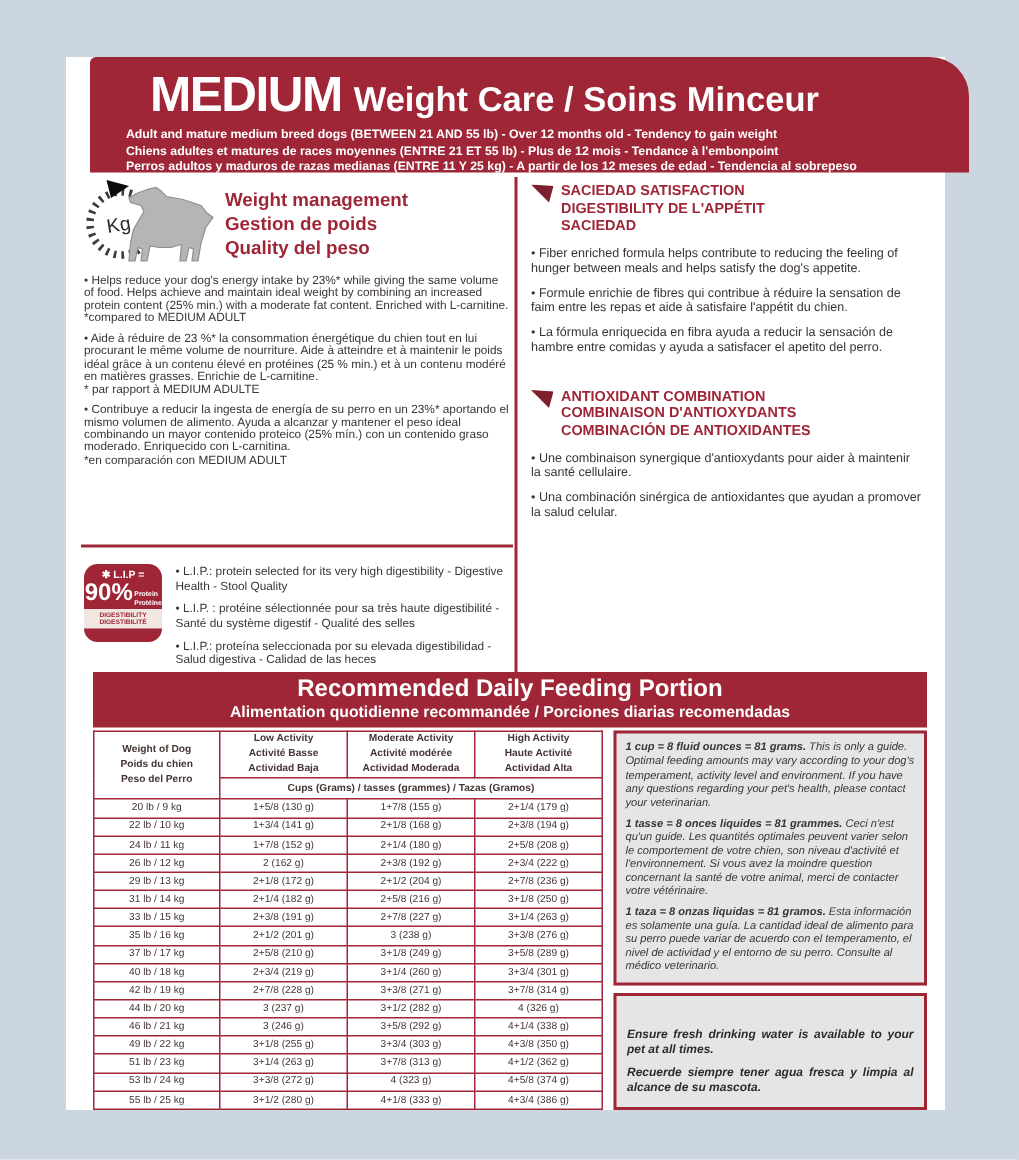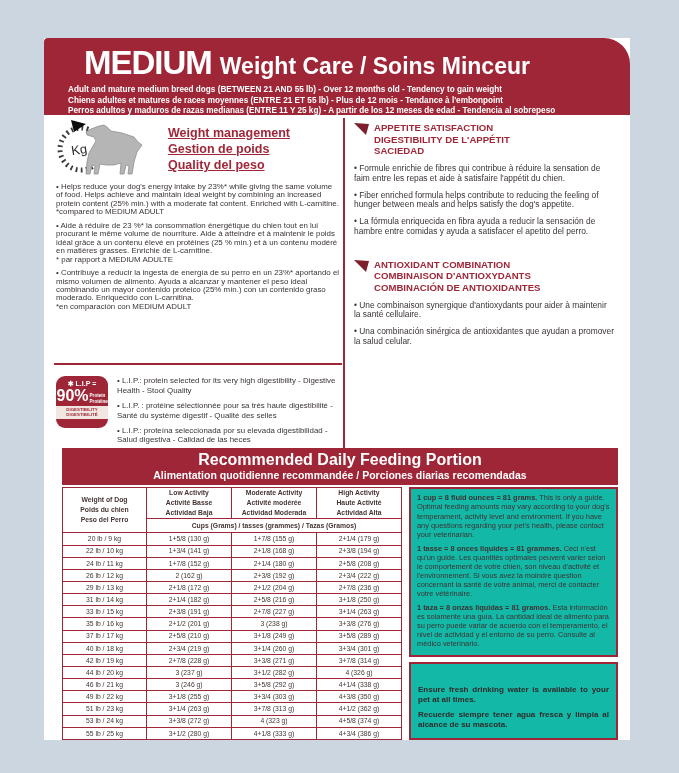--- a/index.html
+++ b/index.html
@@ -7,39 +7,39 @@
     width:679px;height:773px;
     background:#ccd6e1;
     font-family:"Liberation Sans", sans-serif;
     -webkit-font-smoothing:antialiased;
   }
   .page{position:relative;width:679px;height:773px;background:#ccd6e1;overflow:hidden;}
   .label{position:absolute;left:44px;top:38px;width:586px;height:702px;background:#ffffff;}
 
   
   .hdr{
-    position:absolute;left:0;top:0;width:100%;height:77px;box-sizing:border-box;
+    position:absolute;left:16px;top:0;width:100%;height:77px;box-sizing:border-box;
     background:#9f2637;color:#fff;
     border-top-right-radius:26px;border-top-left-radius:4px;
     padding:6px 10px 0 24px;
   }
   .hdr-title{white-space:nowrap;padding-left:16px;}
   .t-breed{font-size:33px;font-weight:bold;letter-spacing:-1px;}
   .t-range{font-size:23px;font-weight:bold;margin-left:8px;}
   .hdr-sub{margin-top:3px;font-size:8.2px;font-weight:bold;line-height:1.28;}
 
   
   .col-left{position:absolute;left:12px;top:82px;width:284px;}
   .col-right{position:absolute;left:310px;top:84px;width:260px;}
   .divider-v{position:absolute;left:299px;top:80px;width:2px;height:330px;background:#9f2637;}
   .rule-h{position:absolute;left:10px;top:325px;width:288px;height:2px;background:#9f2637;}
 
   .wm-head{display:flex;align-items:center;margin-bottom:5px;}
   .dog-ico{flex:0 0 auto;}
-  .wm-titles{margin-left:24px;color:#9f2637;font-weight:bold;font-size:12.5px;line-height:1.3;text-decoration:underline;}
+  .wm-titles{margin-left:6px;color:#9f2637;font-weight:bold;font-size:12.5px;line-height:1.3;}
 
   .bullet{margin:0 0 5px 0;font-size:7.9px;line-height:1.07;color:#3b3434;}
   .bullet .note{display:block;}
 
   .sec{margin:0;}
   .sec + .sec{margin-top:22px;}
   .sec-head{display:flex;}
   .tri{flex:0 0 auto;margin:1px 5px 0 0;}
   .sec-titles{color:#9f2637;font-weight:bold;font-size:9.6px;line-height:1.22;}
   .sec .bullet{font-size:8.4px;line-height:1.16;margin-top:7px;margin-bottom:0;}
@@ -70,21 +70,21 @@
     border:1px solid #9f2637;text-align:center;vertical-align:middle;
     font-size:6.8px;color:#463434;padding:0;
   }
   td.thw{width:83px;}
   td.thc{width:84px;}
   .hcell div{line-height:10px;font-weight:bold;}
   td.units{font-weight:bold;height:13px;line-height:12px;}
   tbody td{height:10.6px;line-height:9.5px;}
 
   .notes{flex:1 1 auto;margin-left:7px;display:flex;flex-direction:column;}
-  .nbox{border:2px solid #9f2637;box-sizing:border-box;background:#14b8a6;}
+  .nbox{border:2px solid #9f2637;box-sizing:border-box;background:#e5e5e5;font-style:italic;}
   .nbox1{padding:4px 6px 2px;min-height:166px;}
   .nbox1 p{margin:0 0 5px;font-size:7.4px;line-height:1.22;color:#3b3434;}
   .nbox2{margin-top:5px;padding:21px 7px 3px;flex:1 1 auto;}
   .nbox2 p{margin:0 0 5px;font-size:8px;font-weight:bold;line-height:1.25;color:#2f2a2a;text-align:justify;}
 </style>
 </head>
 <body>
 
 <div class="page">
   <div class="label">
@@ -153,27 +153,27 @@
       </div>
     </div>
 
     <div class="col-right">
       <section class="sec">
         <div class="sec-head">
           <svg class="tri" width="15" height="12" viewBox="0 0 15 12">
               <polygon points="0,0 15,1 12,12" fill="#7e1f2d"></polygon>
             </svg>
           <div class="sec-titles">
-            <div>APPETITE SATISFACTION</div>
+            <div>SACIEDAD SATISFACTION</div>
             <div>DIGESTIBILITY DE L'APPÉTIT</div>
             <div>SACIEDAD</div>
           </div>
         </div>
+        <p class="bullet">• Fiber enriched formula helps contribute to reducing the feeling of hunger between meals and helps satisfy the dog's appetite.</p>
         <p class="bullet">• Formule enrichie de fibres qui contribue à réduire la sensation de faim entre les repas et aide à satisfaire l'appétit du chien.</p>
-        <p class="bullet">• Fiber enriched formula helps contribute to reducing the feeling of hunger between meals and helps satisfy the dog's appetite.</p>
         <p class="bullet">• La fórmula enriquecida en fibra ayuda a reducir la sensación de hambre entre comidas y ayuda a satisfacer el apetito del perro.</p>
       </section>
 
       <section class="sec">
         <div class="sec-head">
           <svg class="tri" width="15" height="12" viewBox="0 0 15 12">
               <polygon points="0,0 15,1 12,12" fill="#7e1f2d"></polygon>
             </svg>
           <div class="sec-titles">
             <div>ANTIOXIDANT COMBINATION</div>

